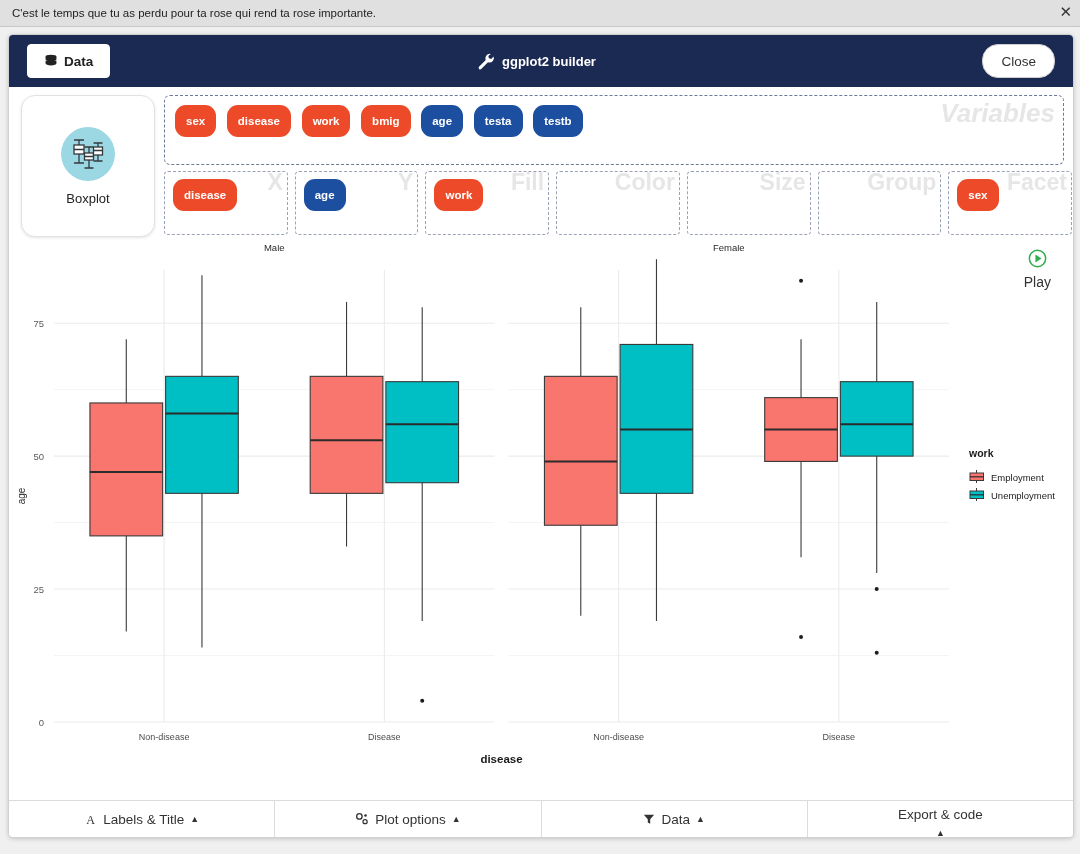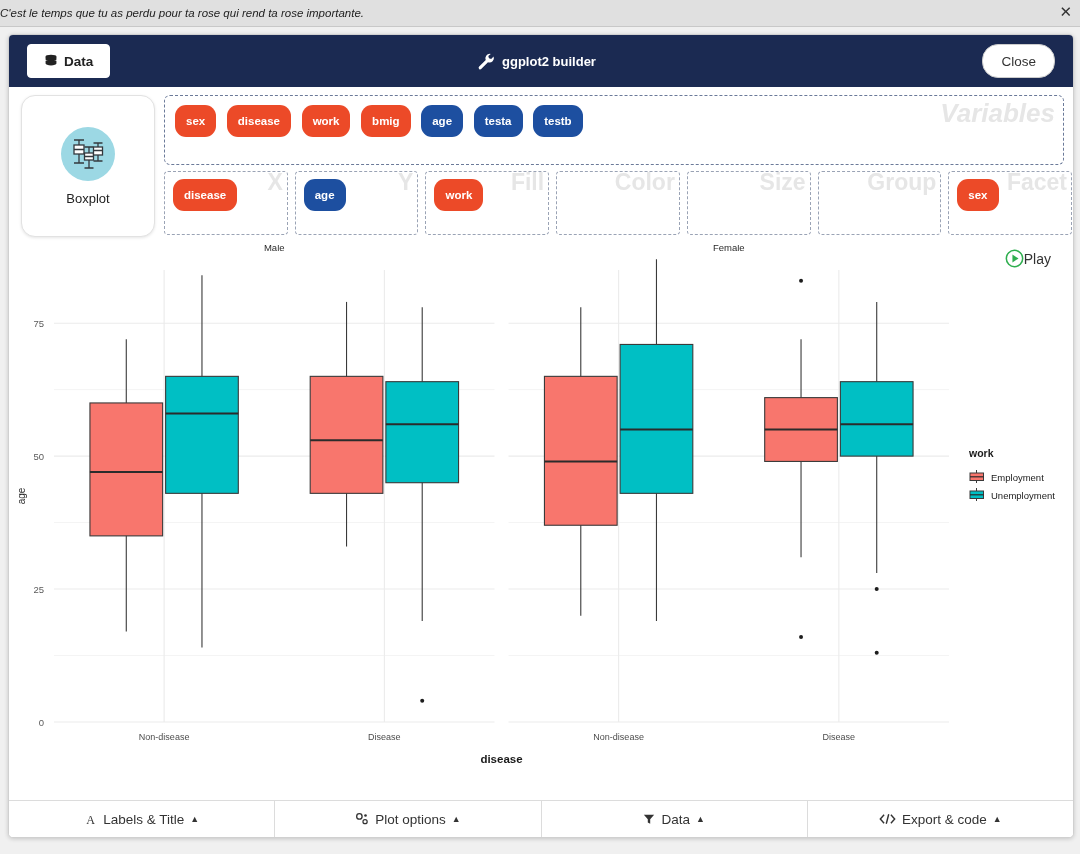--- a/index.html
+++ b/index.html
@@ -8,21 +8,21 @@
     background:#f0f0f0;
     font-family:"Liberation Sans", sans-serif;
     font-size:13px;color:#222;
   }
   
   .notif{
     position:absolute;left:0;top:0;width:1080px;height:26px;
     background:#e0e0e0;border-bottom:1px solid #c8c8c8;
     display:flex;align-items:center;
   }
-  .notif-text{font-size:11.5px;color:#222;padding-left:0;font-style:italic;}
+  .notif-text{font-size:11.5px;color:#222;padding-left:12px;}
   .notif-close{
     position:absolute;right:8px;top:4px;font-size:15px;color:#333;
     cursor:pointer;line-height:16px;
   }
   
   .modal{
     position:absolute;left:8px;top:34px;width:1064px;height:802px;
     background:#ffffff;border:1px solid #d0d0d0;border-radius:5px;
     box-shadow:0 1px 4px rgba(0,0,0,.18);overflow:hidden;
   }
@@ -86,34 +86,34 @@
     background:#fff;box-sizing:border-box;padding:7px 8px;overflow:hidden;
     cursor:pointer;
   }
   .slot .wm{
     position:absolute;right:4px;top:-3px;font-size:23px;font-weight:bold;
     color:#e6e6e6;pointer-events:none;
   }
   
   .plotwrap{position:relative;height:556px;background:#fff;}
   .play{
-    position:absolute;right:22px;top:4px;display:flex;align-items:center;
-    font-size:14px;color:#333;cursor:pointer;
+    position:absolute;right:22px;top:4px;display:flex;align-items:center;gap:6px;
+    font-size:14px;color:#333;cursor:pointer;flex-direction:column;
   }
   svg.plot{position:absolute;left:0;top:0;}
   
   .footer{
     position:absolute;left:0;bottom:0;width:1064px;height:36px;
     border-top:1px solid #dcdcdc;display:flex;background:#fff;
   }
   .fbtn{
     flex:1;display:flex;align-items:center;justify-content:center;gap:6px;
     font-size:13.5px;color:#333;border-right:1px solid #dcdcdc;cursor:pointer;
   }
-  .fbtn:last-child{border-right:none;}
+  .fbtn:last-child{border-right:none;flex-direction:column;}
   .caret{font-size:9px;}
 </style>
 </head>
 <body>
 
 <div class="notif">
   <span class="notif-text">C'est le temps que tu as perdu pour ta rose qui rend ta rose importante.</span>
   <span class="notif-close">✕</span>
 </div>
 

